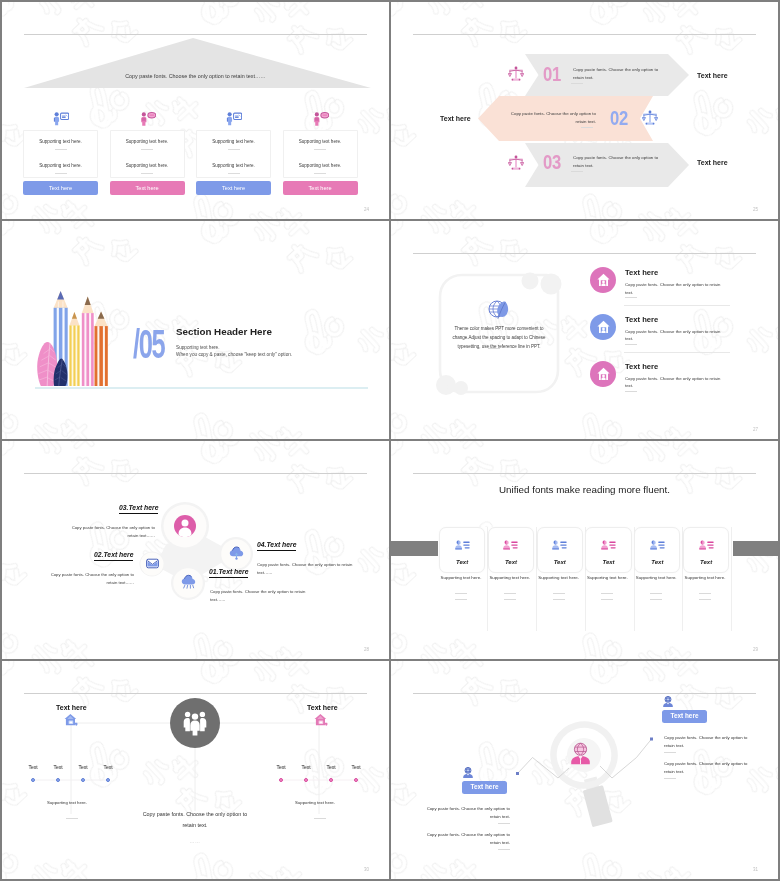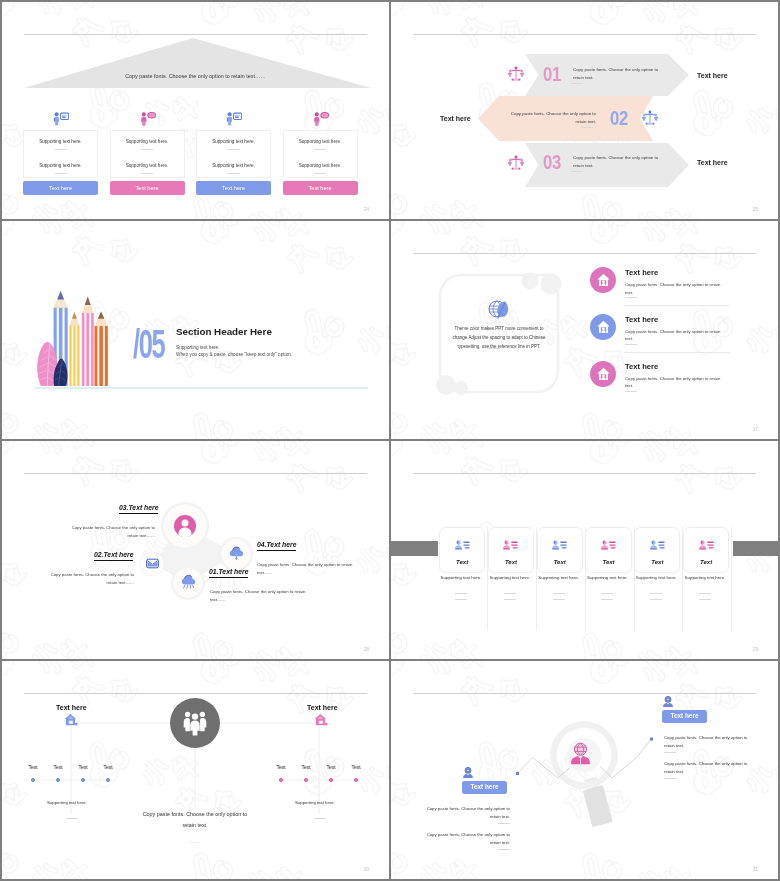--- a/index.html
+++ b/index.html
@@ -497,20 +497,21 @@
   <div class="s5b" style="left:208px;top:147px;width:100px;text-align:left">Copy paste fonts. Choose the only option to retain text……</div>
 
   <div class="pgnum">28</div>
 </div>
 <div class="slide s6">
   <svg class="wm">
         <rect width="387" height="218" fill="url(#wmpat)"></rect>
       </svg>
   <div class="topline"></div>
   <div class="s6band"></div>
+  <div class="s6title">Unified fonts make reading more fluent.</div>
   <div class="s6white"></div>
   <div class="s6row">
     <div class="s6col">
           <div class="s6vl"></div>
       <div class="s6card">
         <div class="s6ic">
               <svg width="15" height="11" viewBox="0 0 15 11">
 <circle cx="3.6" cy="2.7" r="2.1" fill="#a7bcf2"></circle>
 <path d="M3.6 5.2 C1.6 5.2 0.3 6.5 0.3 8.2 L0.3 9.4 L6.9 9.4 L6.9 8.2 C6.9 6.5 5.6 5.2 3.6 5.2 Z" fill="#a7bcf2"></path>
 <path d="M3.6 0.6 C2.6 0.6 1.8 1.3 1.6 2.3 C2.1 3.5 2.8 4.4 3.7 4.9 C3.1 3.5 3.0 2.0 3.6 0.6 Z" fill="#5e7fd9"></path>

